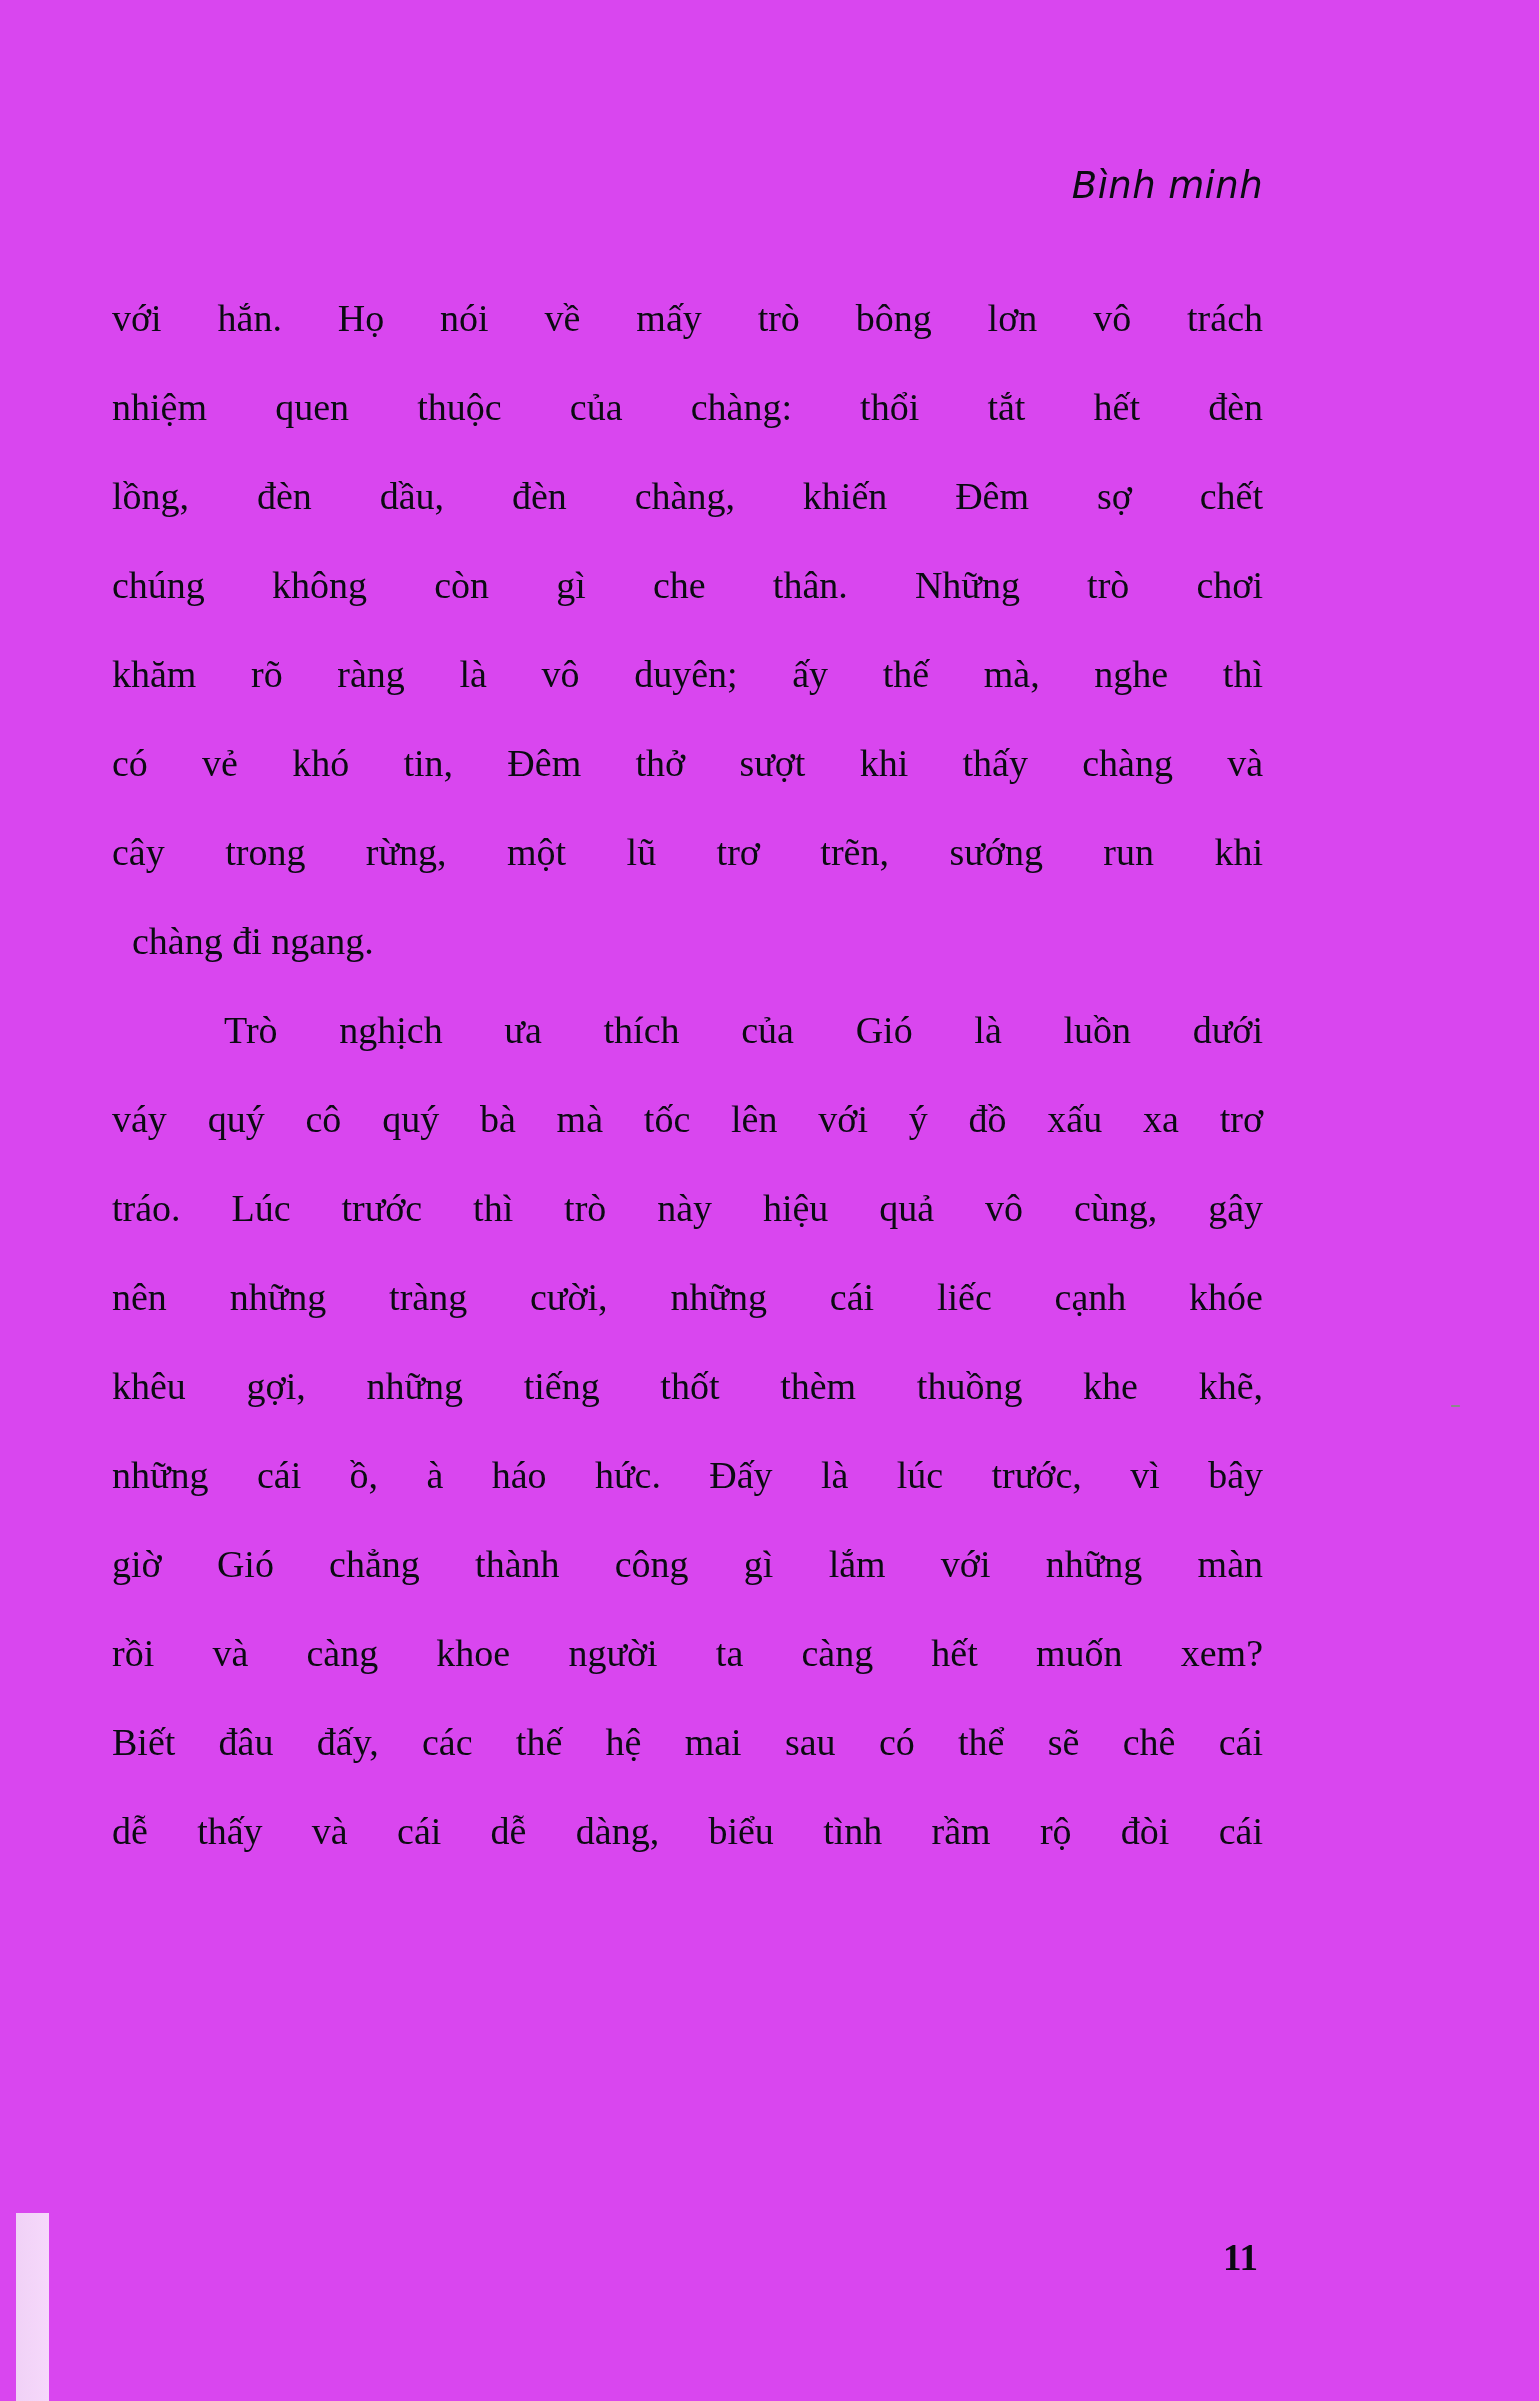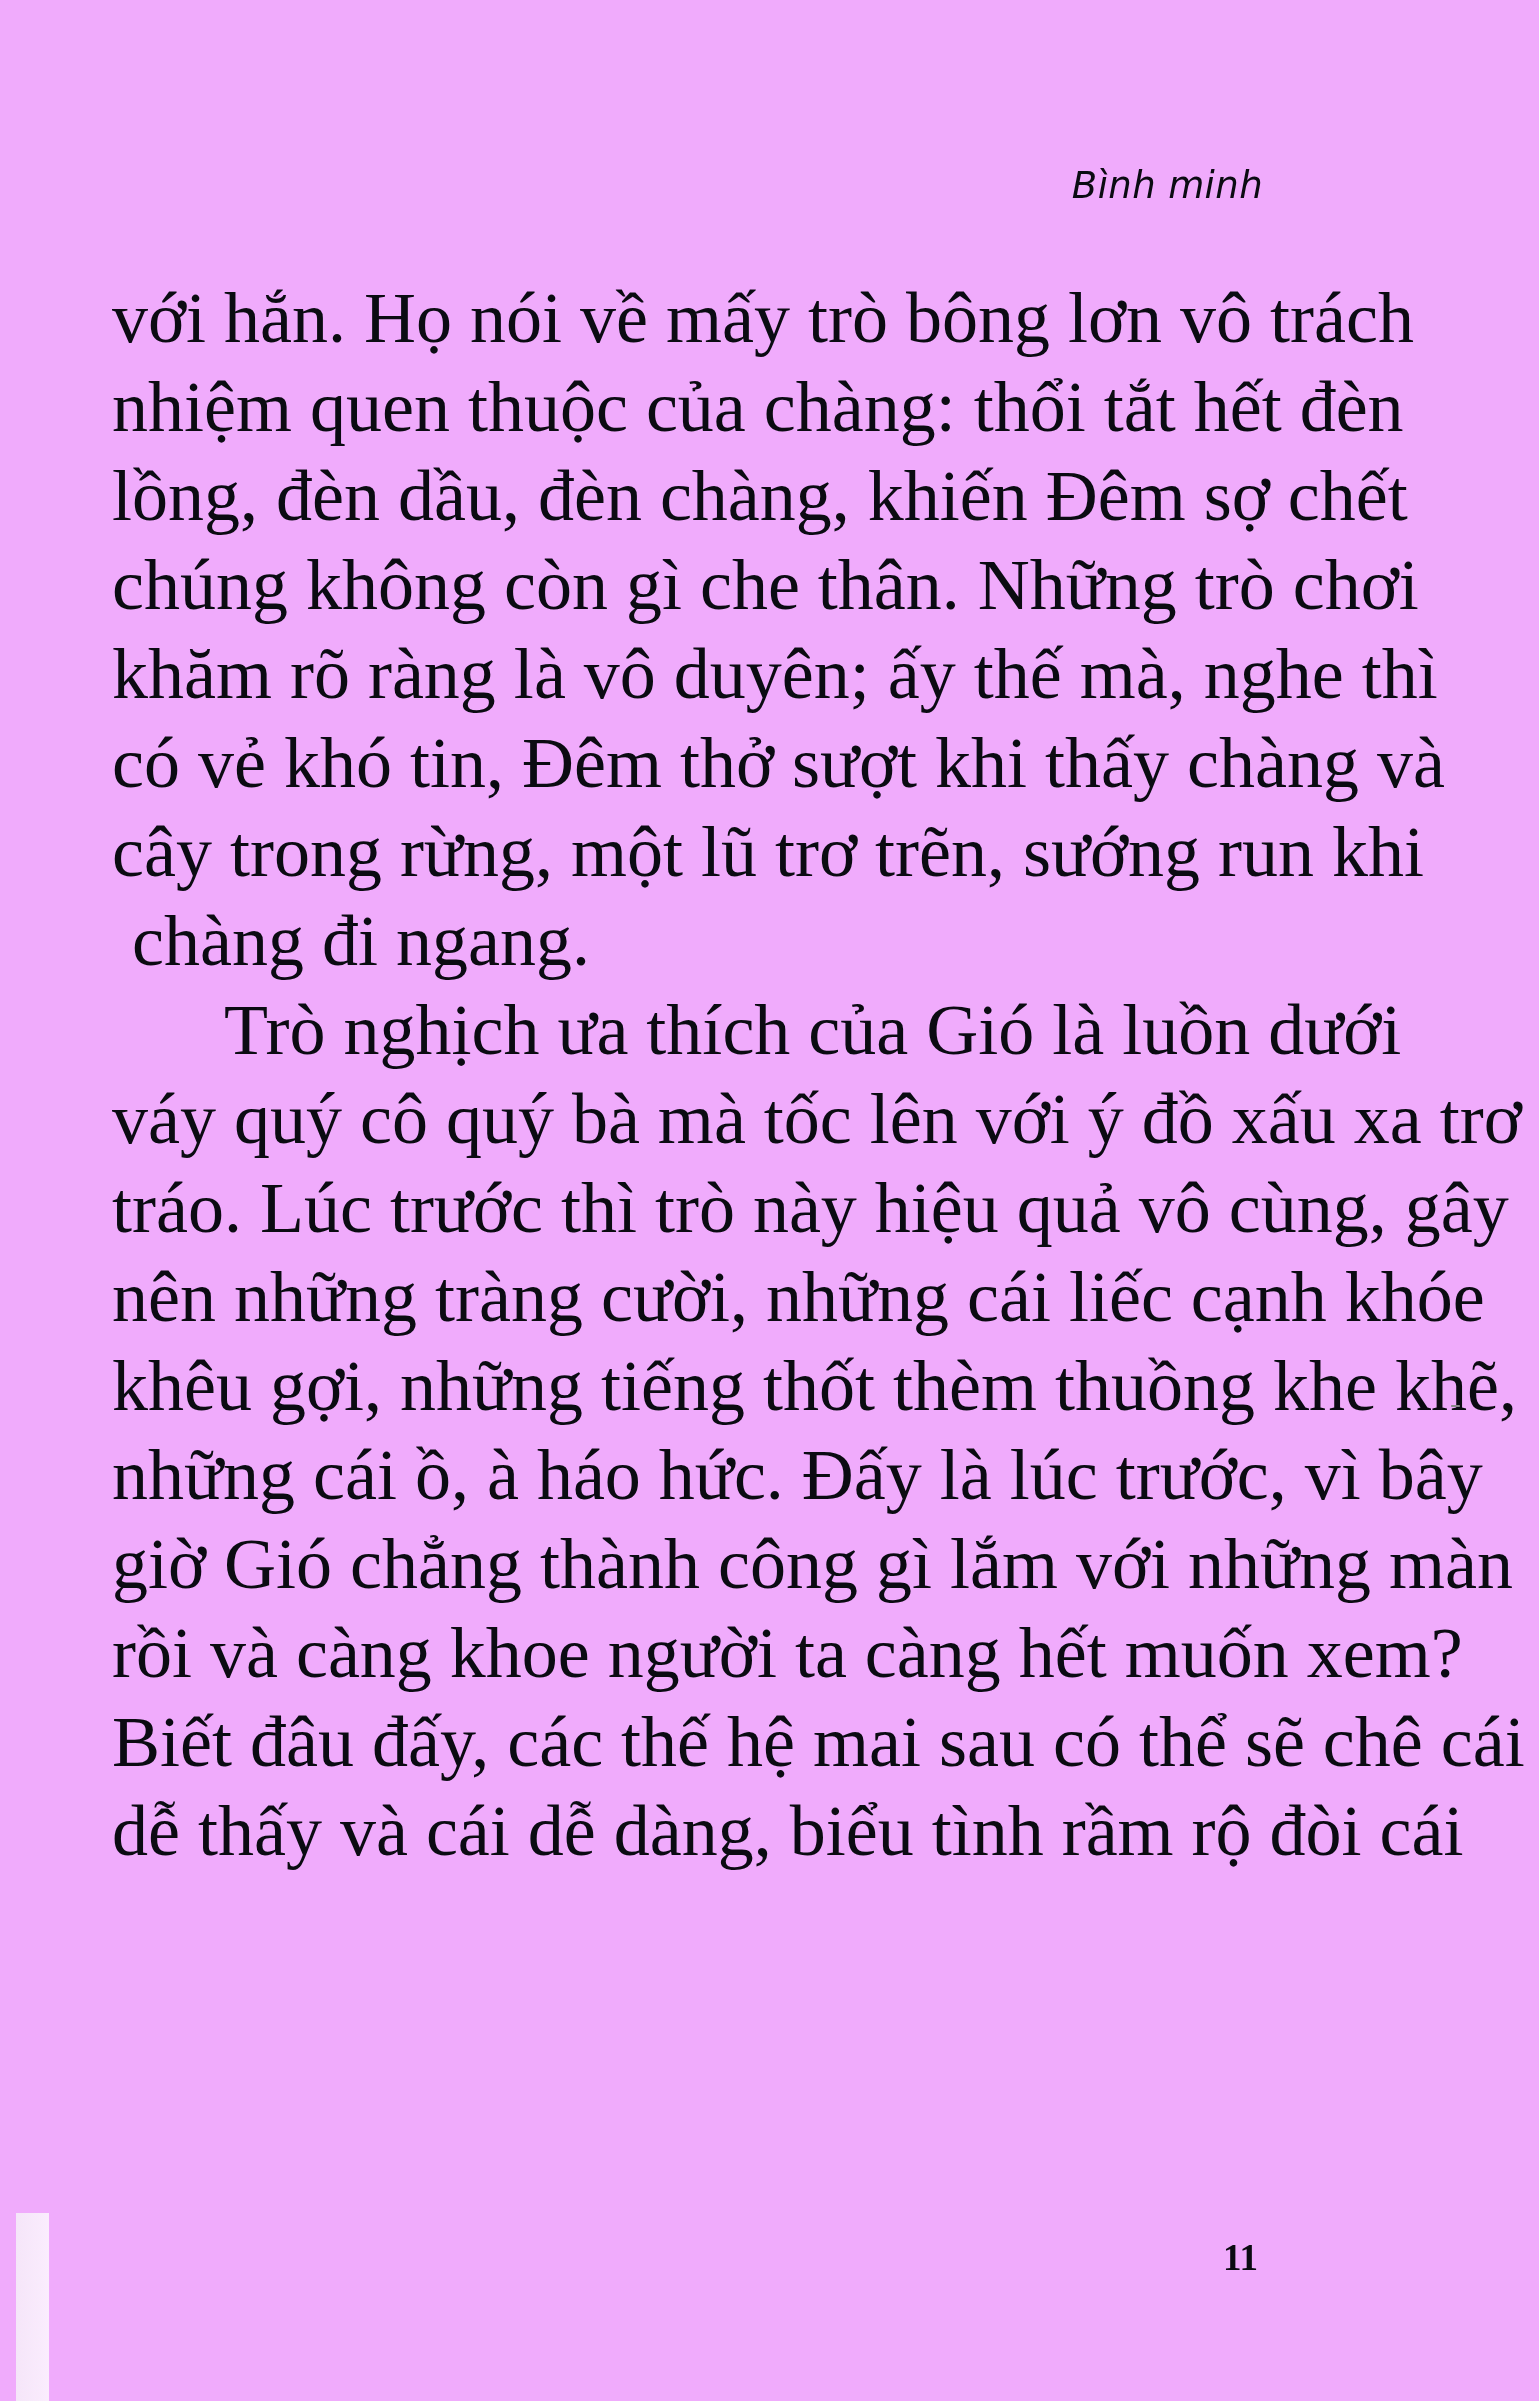--- a/index.html
+++ b/index.html
@@ -12,40 +12,40 @@
       height: 2401px;
       position: relative;
       overflow: hidden;
       color: #0d0d14;
     }
     .page {
       position: absolute;
       left: 0; top: 0;
       width: 1539px;
       height: 2401px;
-      background: #f0abfc;
+      background: #d946ef;
     }
     .running-head {
       position: absolute;
       top: 164px;
       right: 276px;
       font-family: "DejaVu Sans", "Liberation Sans", sans-serif;
       font-style: italic;
       font-size: 37px;
       line-height: 44px;
       letter-spacing: 0.4px;
       color: #0b0b12;
     }
     .body-text {
       position: absolute;
       left: 112px;
       top: 274px;
       width: 1151px;
       font-family: "Liberation Serif", "DejaVu Serif", serif;
-      font-size: 72px;
+      font-size: 38px;
       line-height: 89px;
       color: #0b0b12;
     }
     .line {
       display: block;
       white-space: nowrap;
       text-align: justify;
       text-align-last: justify;
       height: 89px;
     }

